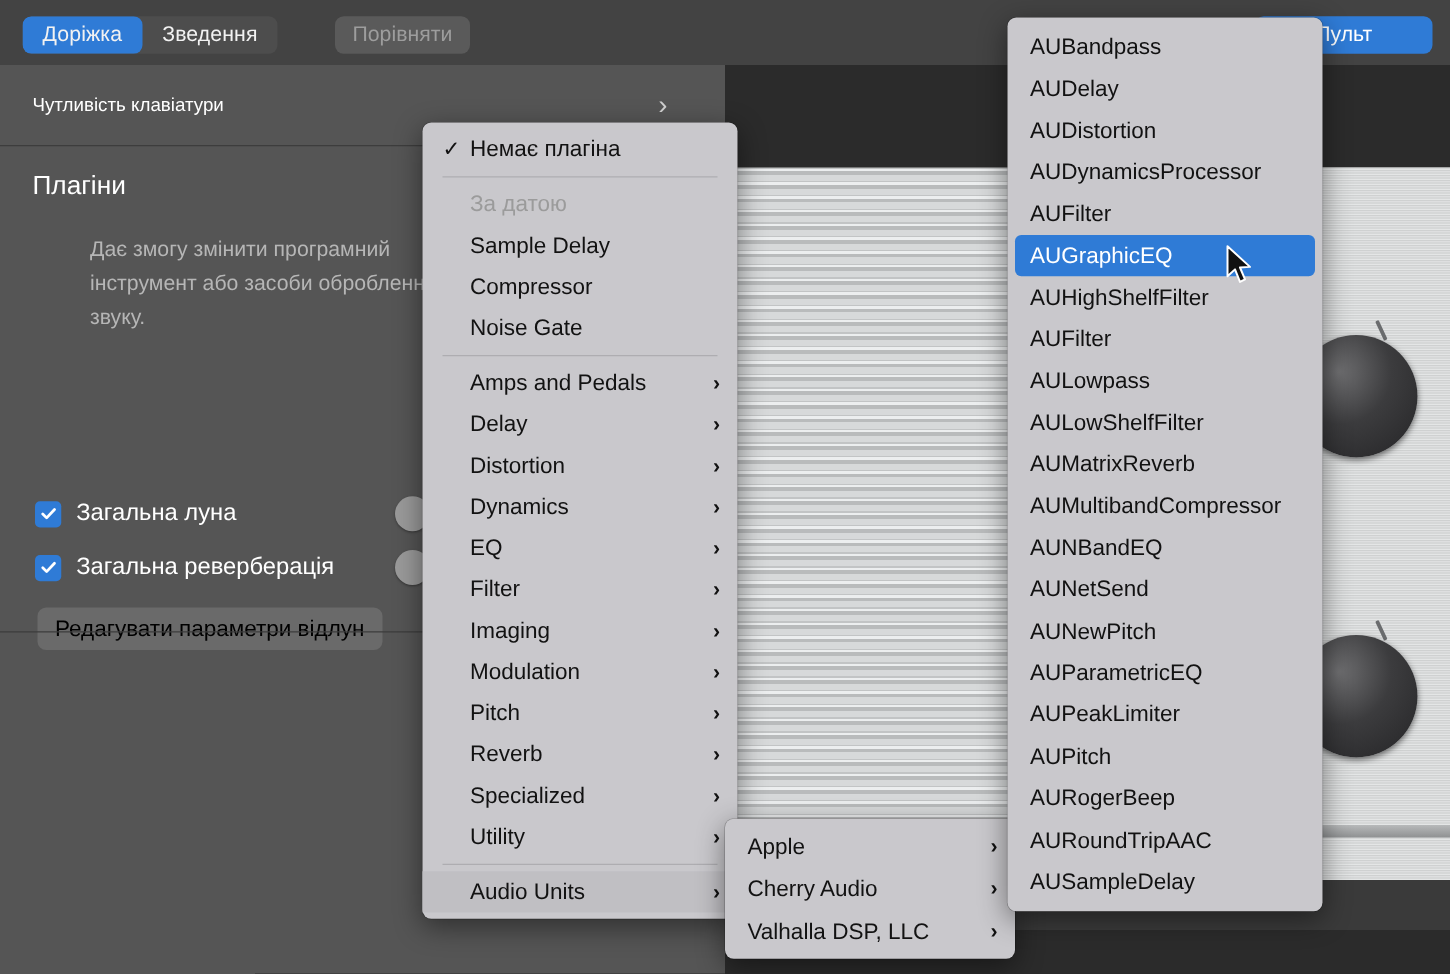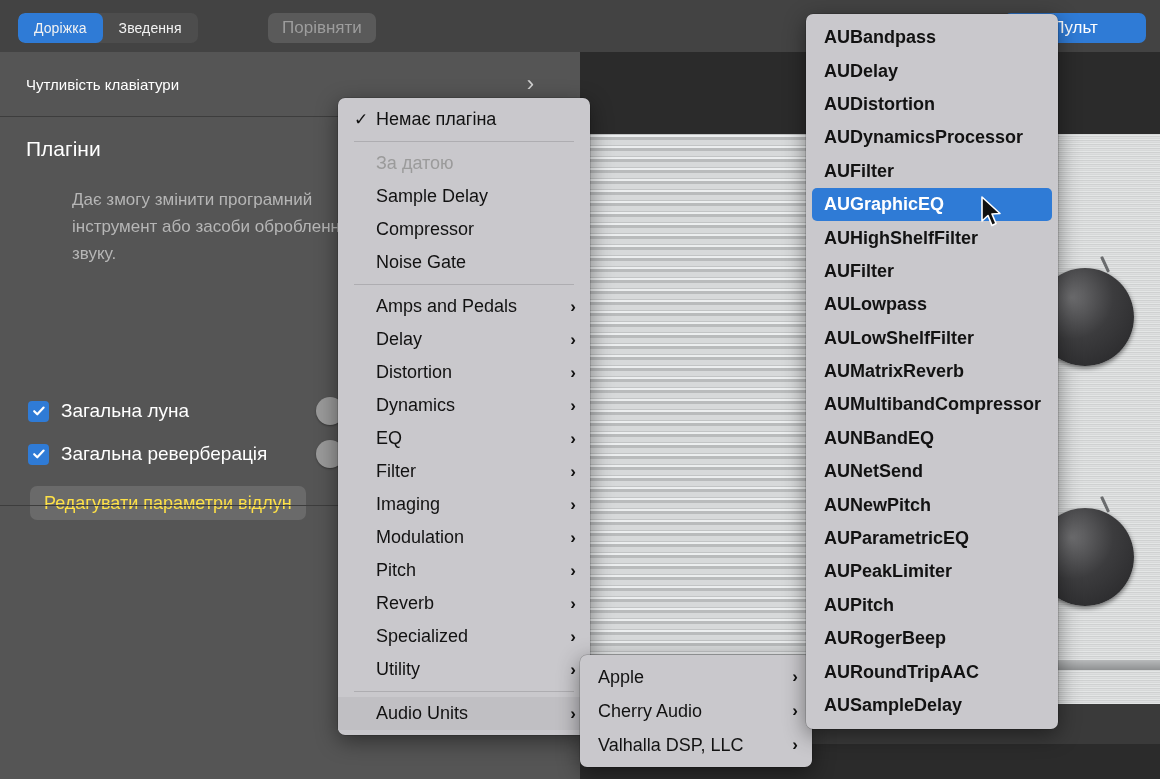--- a/index.html
+++ b/index.html
@@ -60,21 +60,21 @@
     position: absolute; left: 0; top: 0; width: 1160px; height: 52px;
     background: #434343;
   }
   .seg {
     position: absolute; left: 18px; top: 13px;
     display: flex; height: 30px; border-radius: 7px; overflow: hidden;
     background: #4d4d4d;
   }
   .seg > div {
     display: flex; align-items: center; justify-content: center;
-    padding: 0 16px; font-size: 14px; color: #f2f2f2; letter-spacing: .1px;
+    padding: 0 16px; font-size: 17px; color: #f2f2f2; letter-spacing: .1px;
   }
   .seg > div.active { background: #2f7bd6; border-radius: 7px; }
   .pill-disabled {
     position: absolute; left: 268px; top: 13px; height: 30px;
     display: flex; align-items: center; padding: 0 14px;
     background: #5a5a5a; border-radius: 7px;
     font-size: 17px; color: #9d9d9d;
   }
   .pill-blue {
     position: absolute; left: 1004px; top: 13px; height: 30px; width: 142px;
@@ -117,21 +117,21 @@
 
   .slider-knob {
     position: absolute; width: 28px; height: 28px; border-radius: 50%;
     background: #9a9a9a; box-shadow: 0 1px 2px rgba(0,0,0,.35);
   }
 
   .btn-grey {
     position: absolute; left: 30px; top: 434px; height: 34px;
     display: flex; align-items: center; padding: 0 14px;
     background: #6a6a6a; border-radius: 7px;
-    font-size: 18px; color: #fde047; white-space: nowrap;
+    font-size: 18px; color: #000000; white-space: nowrap;
   }
   .divider-h {
     position: absolute; left: 0; top: 453px; width: 580px; height: 1px;
     background: #3d3d3d;
   }
 
   
   .menu {
     position: absolute;
     background: #c9c8cc;
@@ -325,21 +325,21 @@
     <div class="mitem">
       <span>Cherry Audio</span>
       <span class="arrow">›</span>
     </div>
     <div class="mitem">
       <span>Valhalla DSP, LLC</span>
       <span class="arrow">›</span>
     </div>
   </div>
 
-  <div class="menu menu-au" style="left:806px; top:14px; width:252px;font-weight:bold;">
+  <div class="menu menu-au" style="left:806px; top:14px; width:252px;">
     <div class="mitem">
         <span>AUBandpass</span>
       </div>
     <div class="mitem">
         <span>AUDelay</span>
       </div>
     <div class="mitem">
         <span>AUDistortion</span>
       </div>
     <div class="mitem">

